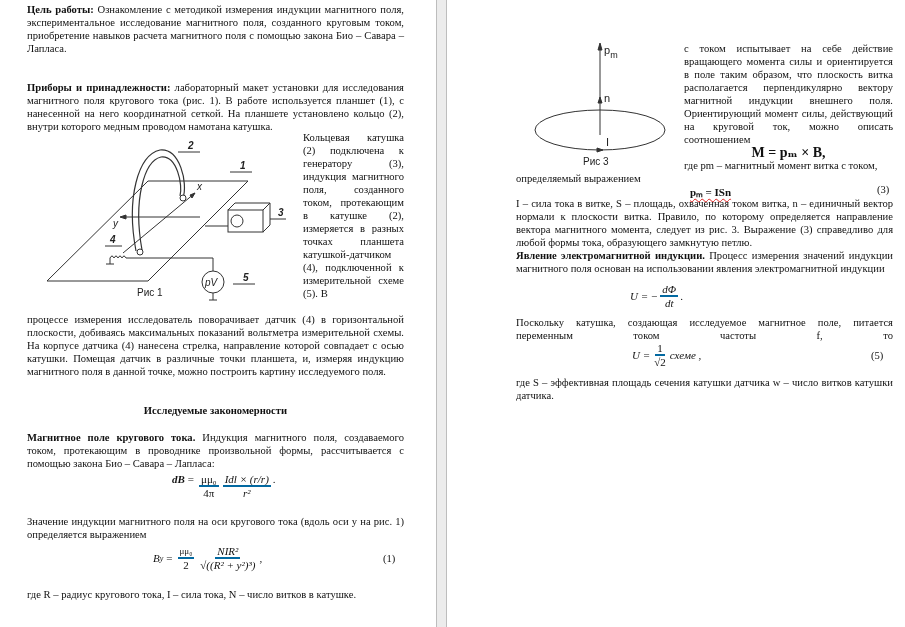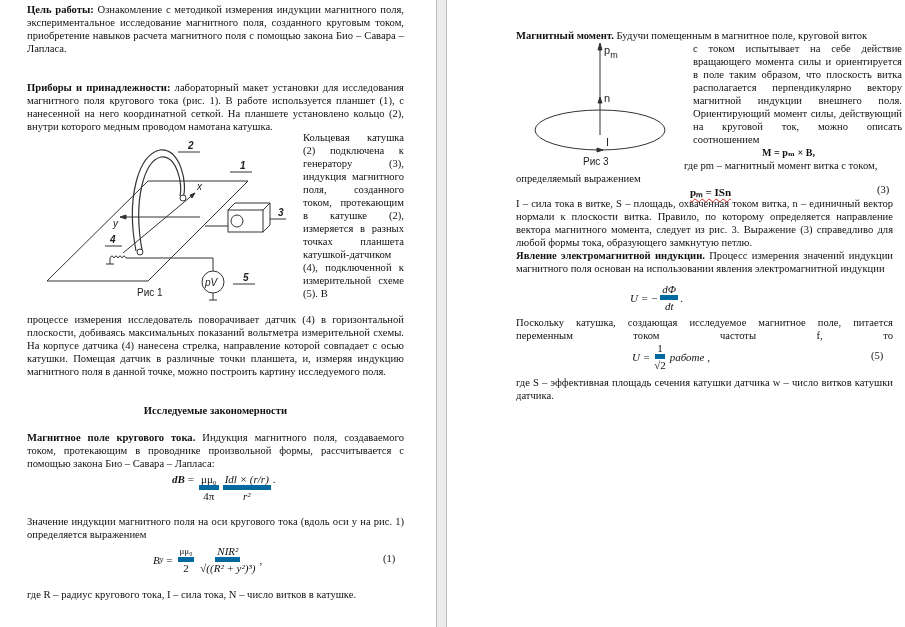--- a/index.html
+++ b/index.html
@@ -14,21 +14,21 @@
   .txt b { font-weight:bold; }
   .just-last { text-align-last:justify; }
   .center { text-align:center; }
   .fig { position:absolute;text-align:right; }
   .fig svg { display:block; }
   .formula { position:absolute; font-family:"Liberation Serif", serif; font-size:11px; }
   .fnum { position:absolute; font-size:10.6px; }
   .ital { font-style:italic; }
   .squig { text-decoration: underline wavy #d22; text-decoration-thickness:1px; text-underline-offset:2px; }
   .frac { display:inline-flex; flex-direction:column; align-items:center; vertical-align:middle; margin:0 2px; }
-  .frac .num { border-bottom:5px solid #0369a1; padding:0 2px; line-height:12px; }
+  .frac .num { border-bottom:2px solid #0369a1; padding:0 2px; line-height:12px; }
   .frac .den { padding:0 2px; line-height:12px; }
 </style>
 </head>
 <body>
 
 <div class="page page-left">
 
   <div class="txt" style="left:27px; top:3px; width:377px;">
     <b>Цель работы:</b><span> Ознакомление с методикой измерения индукции магнитного поля, экспериментальное исследование магнитного поля, созданного круговым током, приобретение навыков расчета магнитного поля с помощью закона Био – Савара – Лапласа.</span>
   </div>
@@ -144,47 +144,44 @@
 
   <div class="txt" style="left:27px; top:588px; width:377px;">
     <span>где R – радиус кругового тока, I – сила тока, N – число витков в катушке.</span>
   </div>
 </div>
 
 <div class="gutter"></div>
 
 <div class="page page-right">
 
-  <div class="txt" style="left:68px; top:29px; width:377px; white-space:nowrap;">
-    <b>Магнитный момент.</b><span> Будучи помещенным в магнитное поле, круговой виток</span>
-  </div>
 
   <div class="fig" style="left:65px; top:40px;">
     <svg width="170" height="130" viewBox="0 0 170 130">
       <g stroke="#333" stroke-width="1" fill="none">
         <ellipse cx="87" cy="90" rx="65" ry="20"></ellipse>
         <line x1="87" y1="95" x2="87" y2="5"></line>
         <polygon points="87,3 85,10 89,10" fill="#333"></polygon>
         <polygon points="87,57 85,63 89,63" fill="#333"></polygon>
         <polygon points="90,110 84,108 84,112" fill="#333"></polygon>
       </g>
       <g font-family="Liberation Sans, sans-serif" font-size="11" fill="#222">
         <text x="91" y="14"><tspan>p</tspan><tspan dy="4" font-size="9">m</tspan></text>
         <text x="91" y="62">n</text>
         <text x="93" y="106">I</text>
         <text x="70" y="125" font-size="10">Рис 3</text>
       </g>
     </svg>
   </div>
 
-  <div class="txt" style="left:236px; top:42px; width:209px;margin-left:9px;">
+  <div class="txt" style="left:236px; top:42px; width:209px;">
     <span>с током испытывает на себе действие вращающего момента силы и ориентируется в поле таким образом, что плоскость витка располагается перпендикулярно вектору магнитной индукции внешнего поля. Ориентирующий момент силы, действующий на круговой ток, можно описать соотношением</span>
   </div>
 
-  <div class="txt center" style="left:236px; top:146px; width:209px; font-weight:bold; font-size:10px;">
+  <div class="txt center" style="left:236px; top:146px; width:209px; font-weight:bold; font-size:14px;">
     <span>M = pₘ × B,</span>
   </div>
 
   <div class="txt" style="left:236px; top:159px; width:215px; white-space:nowrap;">
     <span>где pm – магнитный момент витка с током,</span>
   </div>
 
   <div class="txt" style="left:68px; top:172px; width:300px;">
     <span>определяемый выражением</span>
   </div>
@@ -221,20 +218,20 @@
     <span>f,</span>
     <span>то</span>
   </div>
 
   <div class="formula" style="left:184px; top:342px; display:flex; align-items:center;">
     <span class="ital">U = </span>
     <span class="frac">
         <span class="num">1</span>
         <span class="den">√2</span>
       </span>
-    <span class="ital">работе ,</span>
+    <span class="ital">схеме ,</span>
   </div>
   <div class="fnum" style="left:423px; top:350px;">(5)</div>
 
   <div class="txt" style="left:68px; top:376px; width:377px;">
     <span>где S – эффективная площадь сечения катушки датчика w – число витков катушки датчика.</span>
   </div>
 </div>
 
 </body></html>

